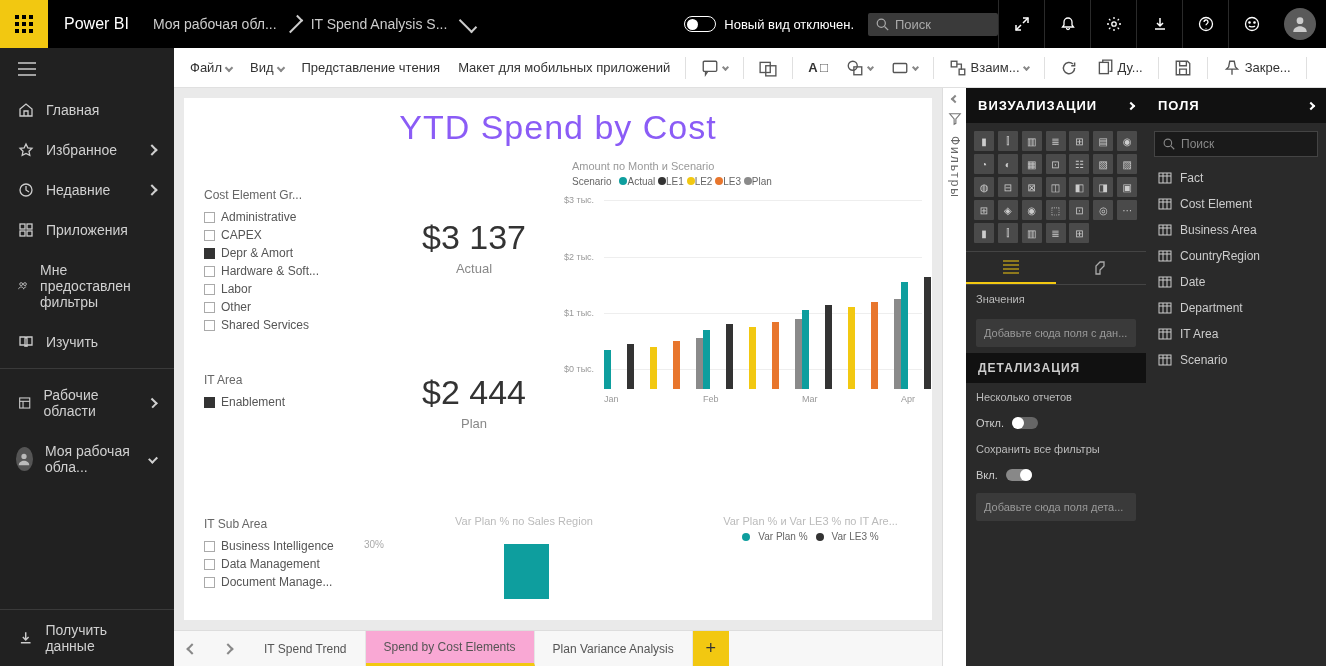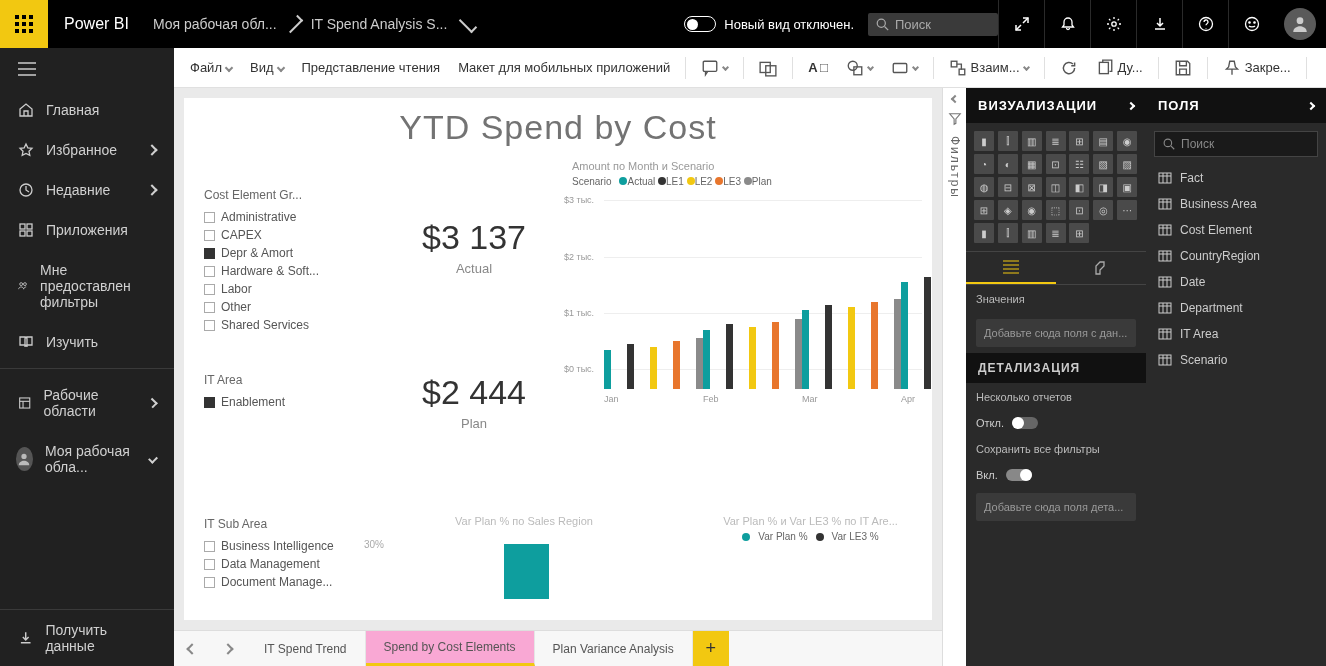--- a/index.html
+++ b/index.html
@@ -31,21 +31,21 @@
 
 .work{flex:1;display:flex;flex-direction:column;min-width:0}
 .ribbon{height:40px;background:#fff;border-bottom:1px solid #e0e0e0;display:flex;align-items:center;padding:0 10px;font-size:13px;color:#333;gap:6px}
 .rb{display:flex;align-items:center;gap:4px;padding:3px 6px;cursor:pointer;white-space:nowrap}
 .rsep{width:1px;height:22px;background:#e0e0e0;margin:0 3px}
 .ric{width:18px;height:18px;display:flex;align-items:center;justify-content:center;color:#555}
 
 .canvas-row{flex:1;display:flex;min-height:0}
 .canvas-wrap{flex:1;display:flex;flex-direction:column;background:#eaeaea;min-width:0}
 .canvas{flex:1;margin:10px;background:#fff;position:relative;overflow:hidden}
-.title{font-size:34px;font-weight:300;color:#737373;text-align:center;padding:10px 0 20px;letter-spacing:1px}
+.title{font-size:34px;font-weight:300;color:#8b5cf6;text-align:center;padding:10px 0 20px;letter-spacing:1px}
 
 .slicer{font-size:12px;color:#555}
 .slicer .hd{font-size:12px;color:#666;margin-bottom:6px}
 .slicer .it{display:flex;align-items:center;gap:6px;padding:2px 0;cursor:pointer}
 .cbx{width:11px;height:11px;border:1px solid #aaa}
 .cbx.f{background:#333;border-color:#333}
 
 .kpi{text-align:center}
 .kpi .big{font-size:34px;font-weight:300;color:#333}
 .kpi .lab{font-size:13px;color:#888;margin-top:4px}
@@ -631,30 +631,30 @@
               </svg>
               <span>Fact</span>
             </div>
             <div class="ftable">
               <svg width="14" height="12" viewBox="0 0 14 12" fill="none" stroke="#ccc" stroke-width="1">
                 <rect x="1" y="1" width="12" height="10"></rect>
                 <line x1="1" y1="4" x2="13" y2="4"></line>
                 <line x1="5" y1="1" x2="5" y2="11"></line>
                 <line x1="9" y1="1" x2="9" y2="11"></line>
               </svg>
-              <span>Business Area</span>
+              <span>Cost Element</span>
             </div>
             <div class="ftable">
               <svg width="14" height="12" viewBox="0 0 14 12" fill="none" stroke="#ccc" stroke-width="1">
                 <rect x="1" y="1" width="12" height="10"></rect>
                 <line x1="1" y1="4" x2="13" y2="4"></line>
                 <line x1="5" y1="1" x2="5" y2="11"></line>
                 <line x1="9" y1="1" x2="9" y2="11"></line>
               </svg>
-              <span>Cost Element</span>
+              <span>Business Area</span>
             </div>
             <div class="ftable">
               <svg width="14" height="12" viewBox="0 0 14 12" fill="none" stroke="#ccc" stroke-width="1">
                 <rect x="1" y="1" width="12" height="10"></rect>
                 <line x1="1" y1="4" x2="13" y2="4"></line>
                 <line x1="5" y1="1" x2="5" y2="11"></line>
                 <line x1="9" y1="1" x2="9" y2="11"></line>
               </svg>
               <span>CountryRegion</span>
             </div>

